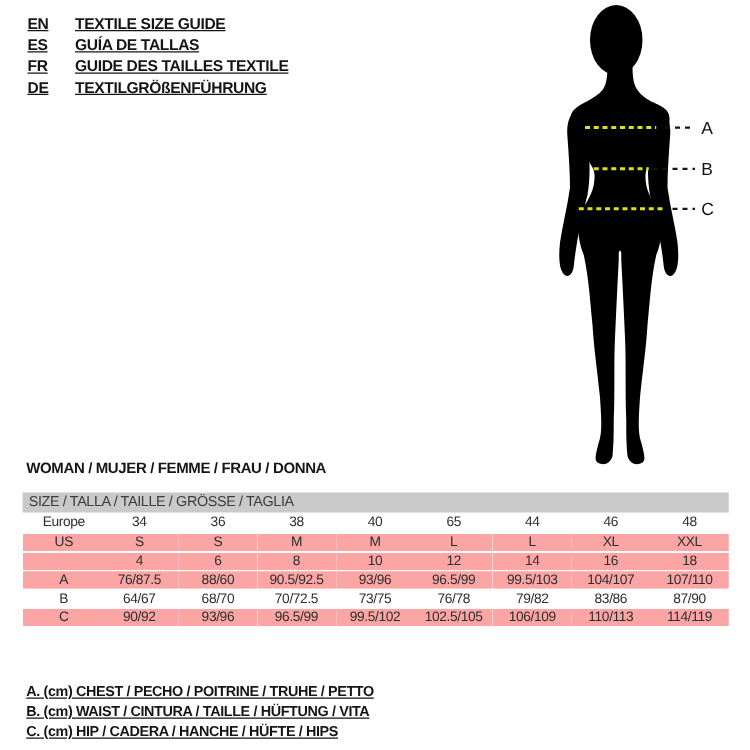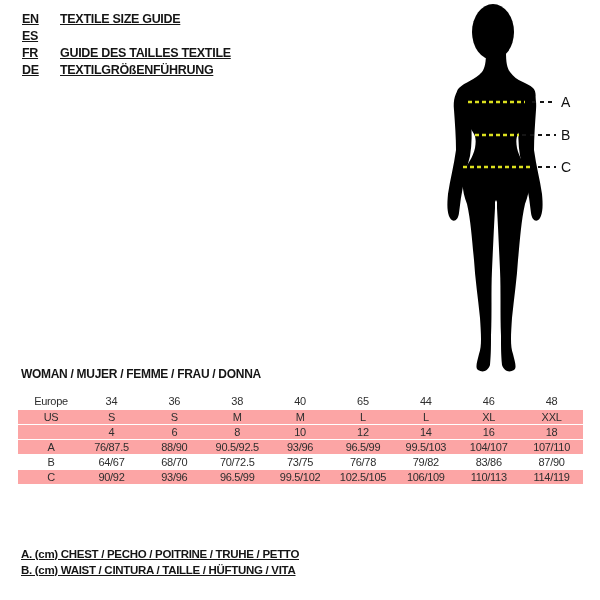--- a/index.html
+++ b/index.html
@@ -41,20 +41,21 @@
 </head>
 <body>
 
 <div class="lang-block">
   <div class="lang-row">
     <span class="lang-code">EN</span>
     <span class="lang-label">TEXTILE SIZE GUIDE</span>
   </div>
   <div class="lang-row">
     <span class="lang-code">ES</span>
+    <span class="lang-label">GUÍA DE TALLAS</span>
   </div>
   <div class="lang-row">
     <span class="lang-code">FR</span>
     <span class="lang-label">GUIDE DES TAILLES TEXTILE</span>
   </div>
   <div class="lang-row">
     <span class="lang-code">DE</span>
     <span class="lang-label">TEXTILGRÖßENFÜHRUNG</span>
   </div>
 </div>
@@ -135,20 +136,21 @@
 
     <line x1="38" y1="165" x2="106" y2="165" stroke="#dce01f" stroke-width="2.5" stroke-dasharray="4 3"></line>
     <line x1="113" y1="165" x2="131" y2="165" stroke="#151515" stroke-width="1.8" stroke-dasharray="4 4"></line>
     <text x="136" y="170" font-size="14" fill="#111">C</text>
   </svg>
 </div>
 
 <div class="woman-title">WOMAN / MUJER / FEMME / FRAU / DONNA</div>
 
 <div class="size-table-wrap">
+  <div class="size-table-header">SIZE / TALLA / TAILLE / GRÖSSE / TAGLIA</div>
   <table class="size">
     <colgroup>
       <col style="width:62px">
         <col>
         <col>
         <col>
         <col>
         <col>
         <col>
         <col>
@@ -184,21 +186,21 @@
         <td>8</td>
         <td>10</td>
         <td>12</td>
         <td>14</td>
         <td>16</td>
         <td>18</td>
       </tr>
       <tr class="shade">
         <td class="lbl">A</td>
         <td>76/87.5</td>
-        <td>88/90</td>
+        <td>88/60</td>
         <td>90.5/92.5</td>
         <td>93/96</td>
         <td>96.5/99</td>
         <td>99.5/103</td>
         <td>104/107</td>
         <td>107/110</td>
       </tr>
       <tr>
         <td class="lbl">B</td>
         <td>64/67</td>
@@ -221,13 +223,14 @@
         <td>110/113</td>
         <td>114/119</td>
       </tr>
     </tbody>
   </table>
 </div>
 
 <div class="legend">
   <div>A. (cm) CHEST / PECHO / POITRINE / TRUHE / PETTO</div>
   <div>B. (cm) WAIST / CINTURA / TAILLE / HÜFTUNG / VITA</div>
+  <div>C. (cm) HIP / CADERA / HANCHE / HÜFTE / HIPS</div>
 </div>
 
 </body></html>

